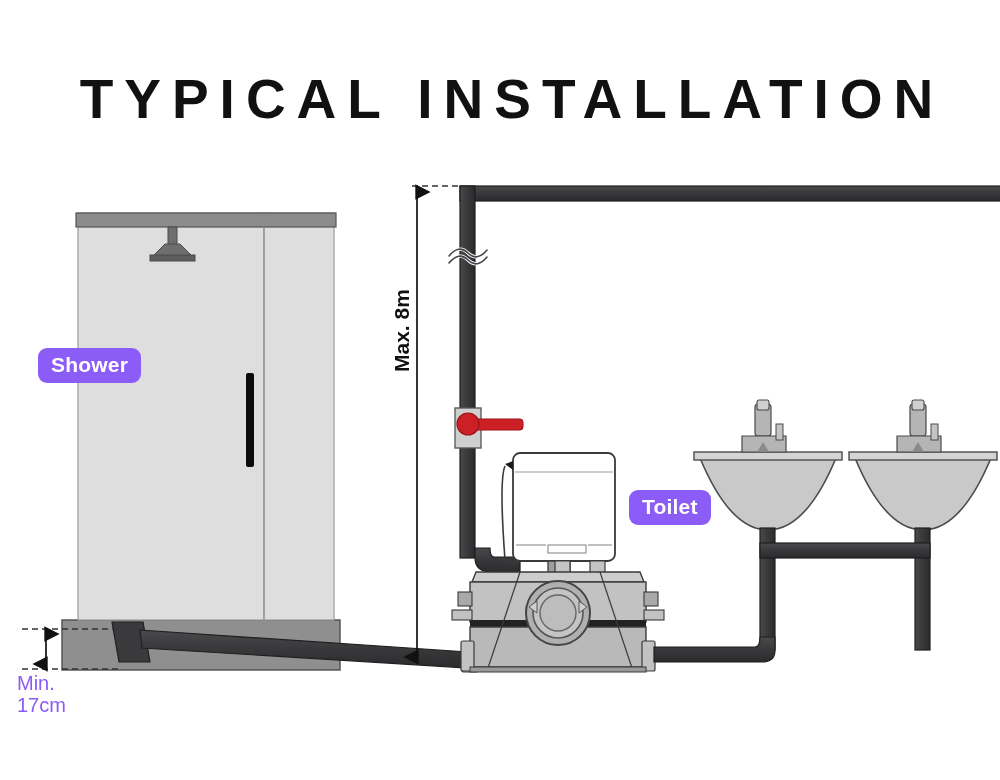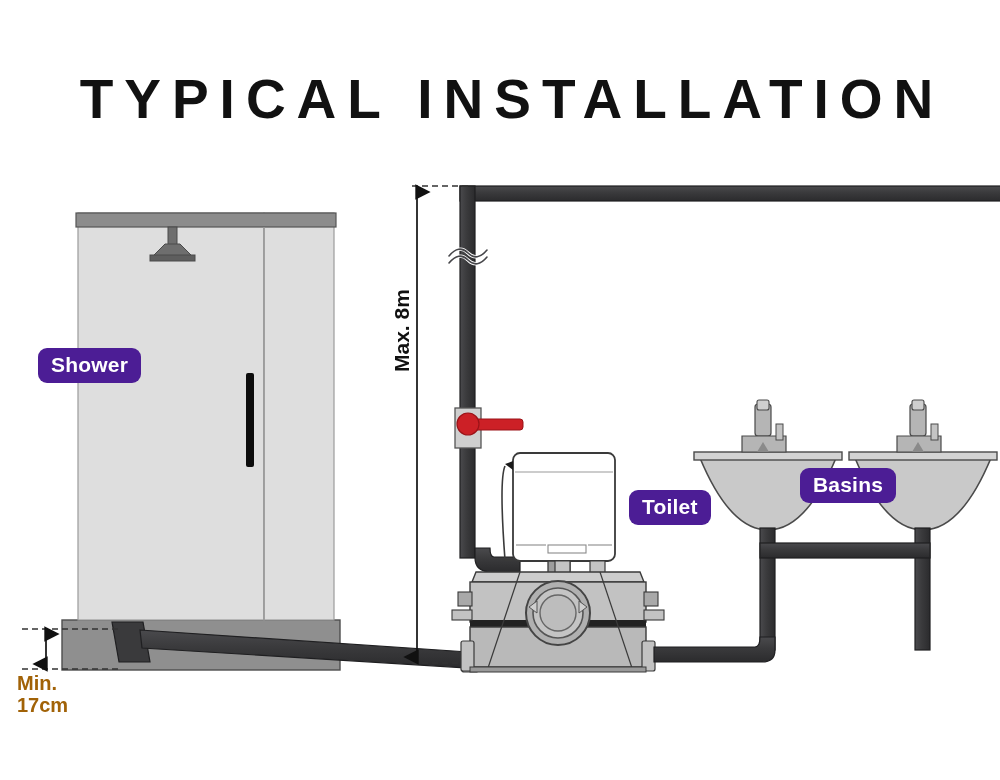--- a/index.html
+++ b/index.html
@@ -15,41 +15,41 @@
     position:absolute;left:12px;top:72px;width:1000px;
     text-align:center;
     font-size:55px;font-weight:700;letter-spacing:11px;
     color:#111111;line-height:1;
     white-space:nowrap;
   }
 
   
   .badge{
     position:absolute;
-    background:#4c1d95;color:#ffffff;
+    background:#8b5cf6;color:#ffffff;
     font-size:21px;font-weight:700;
     padding:6px 13px 8px 13px;
     border-radius:9px;
     white-space:nowrap;line-height:1;
     letter-spacing:0.2px;
   }
   #badge-shower{left:38px;top:348px;}
   #badge-toilet{left:583px;top:490px;margin-left:46px;}
   #badge-basins{left:800px;top:468px;}
 
   
   .dim-vert{
     position:absolute;left:391px;top:372px;
     font-size:21px;font-weight:700;color:#111;
     transform:rotate(-90deg);transform-origin:left top;
     white-space:nowrap;line-height:1;
   }
   .dim-min{
     position:absolute;left:17px;top:672px;
-    font-size:20px;font-weight:700;color:#a16207;
+    font-size:20px;font-weight:400;color:#8b5cf6;
     line-height:1.12;white-space:nowrap;
   }
 
   svg{position:absolute;left:0;top:0;width:1000px;height:780px;overflow:visible;}
 </style>
 </head>
 <body>
 
 <div id="stage">
 
@@ -226,21 +226,20 @@
 
     <g>
       <line x1="22" y1="629" x2="120" y2="629" stroke="#333" stroke-width="1.3" stroke-dasharray="6 4"></line>
       <line x1="22" y1="669" x2="120" y2="669" stroke="#333" stroke-width="1.3" stroke-dasharray="6 4"></line>
       <line x1="46" y1="634" x2="46" y2="664" stroke="#111" stroke-width="1.7" marker-start="url(#arrUp)" marker-end="url(#arrDn)"></line>
     </g>
   </svg>
 
   <div class="badge" id="badge-shower">Shower</div>
   <div class="badge" id="badge-toilet">Toilet</div>
-  <div class="badge" id="badge-basins">Basins</div>
 
   <div class="dim-vert">Max. 8m</div>
 
   <div class="dim-min">
     <span>Min.</span><br>
     <span>17cm</span>
   </div>
 
 </div>
 

